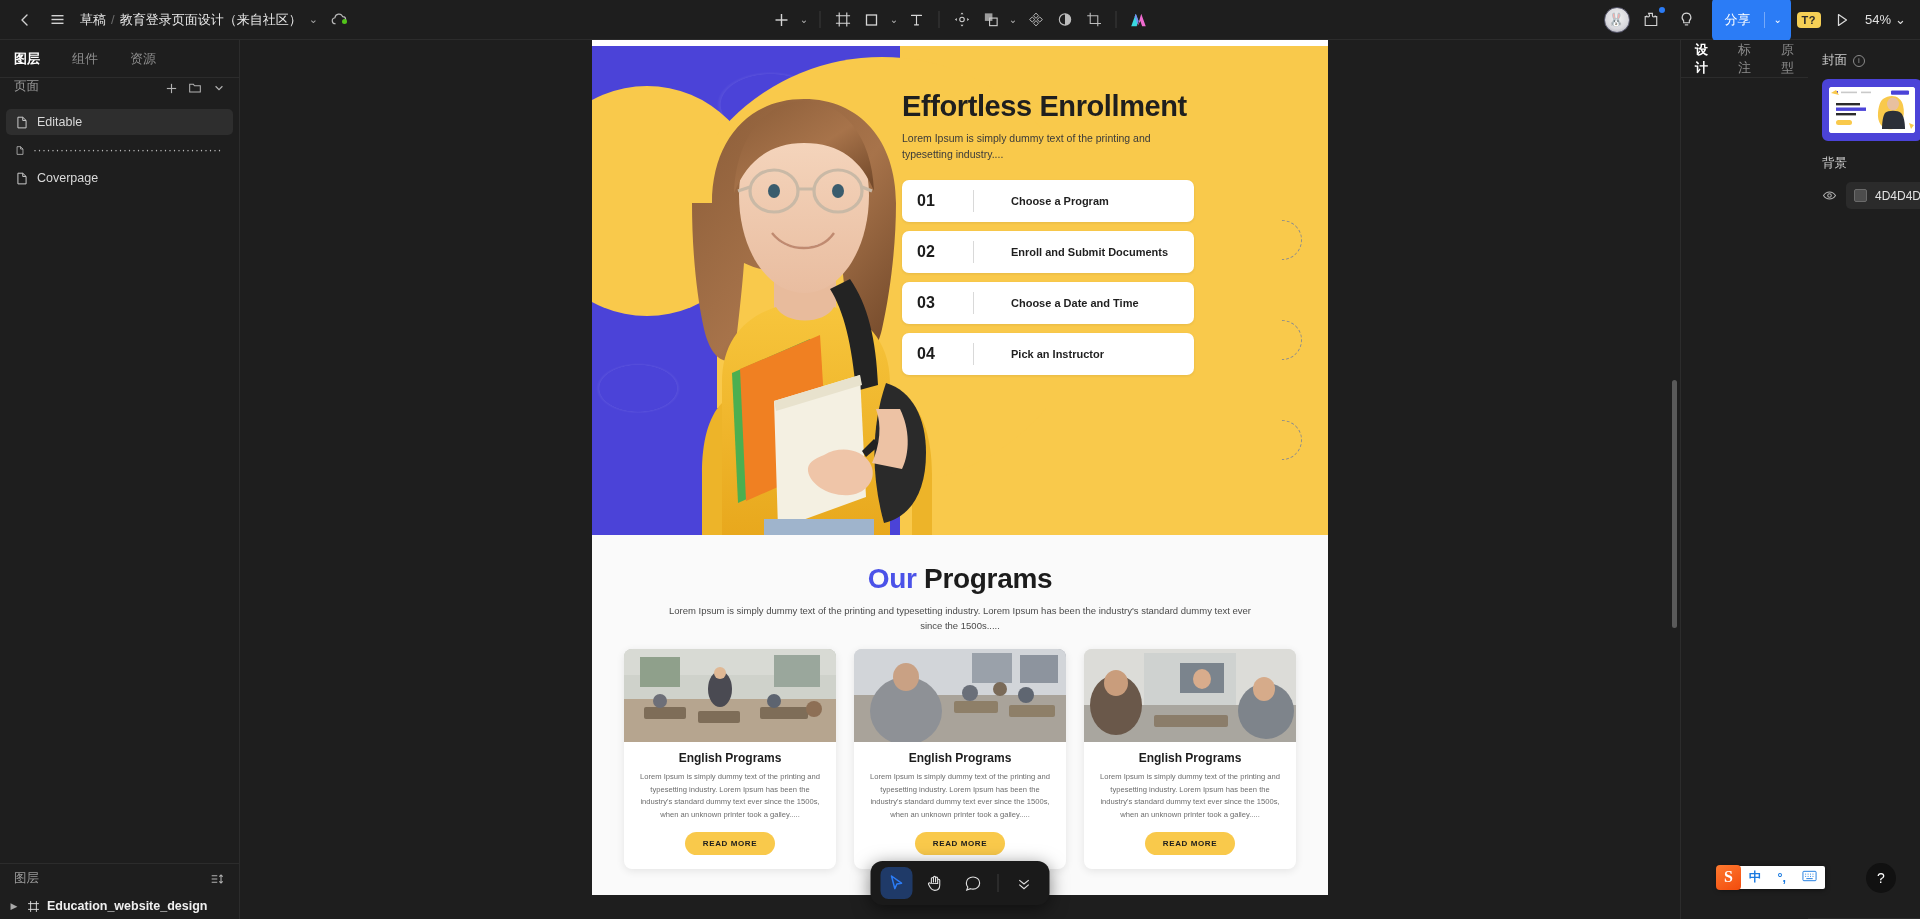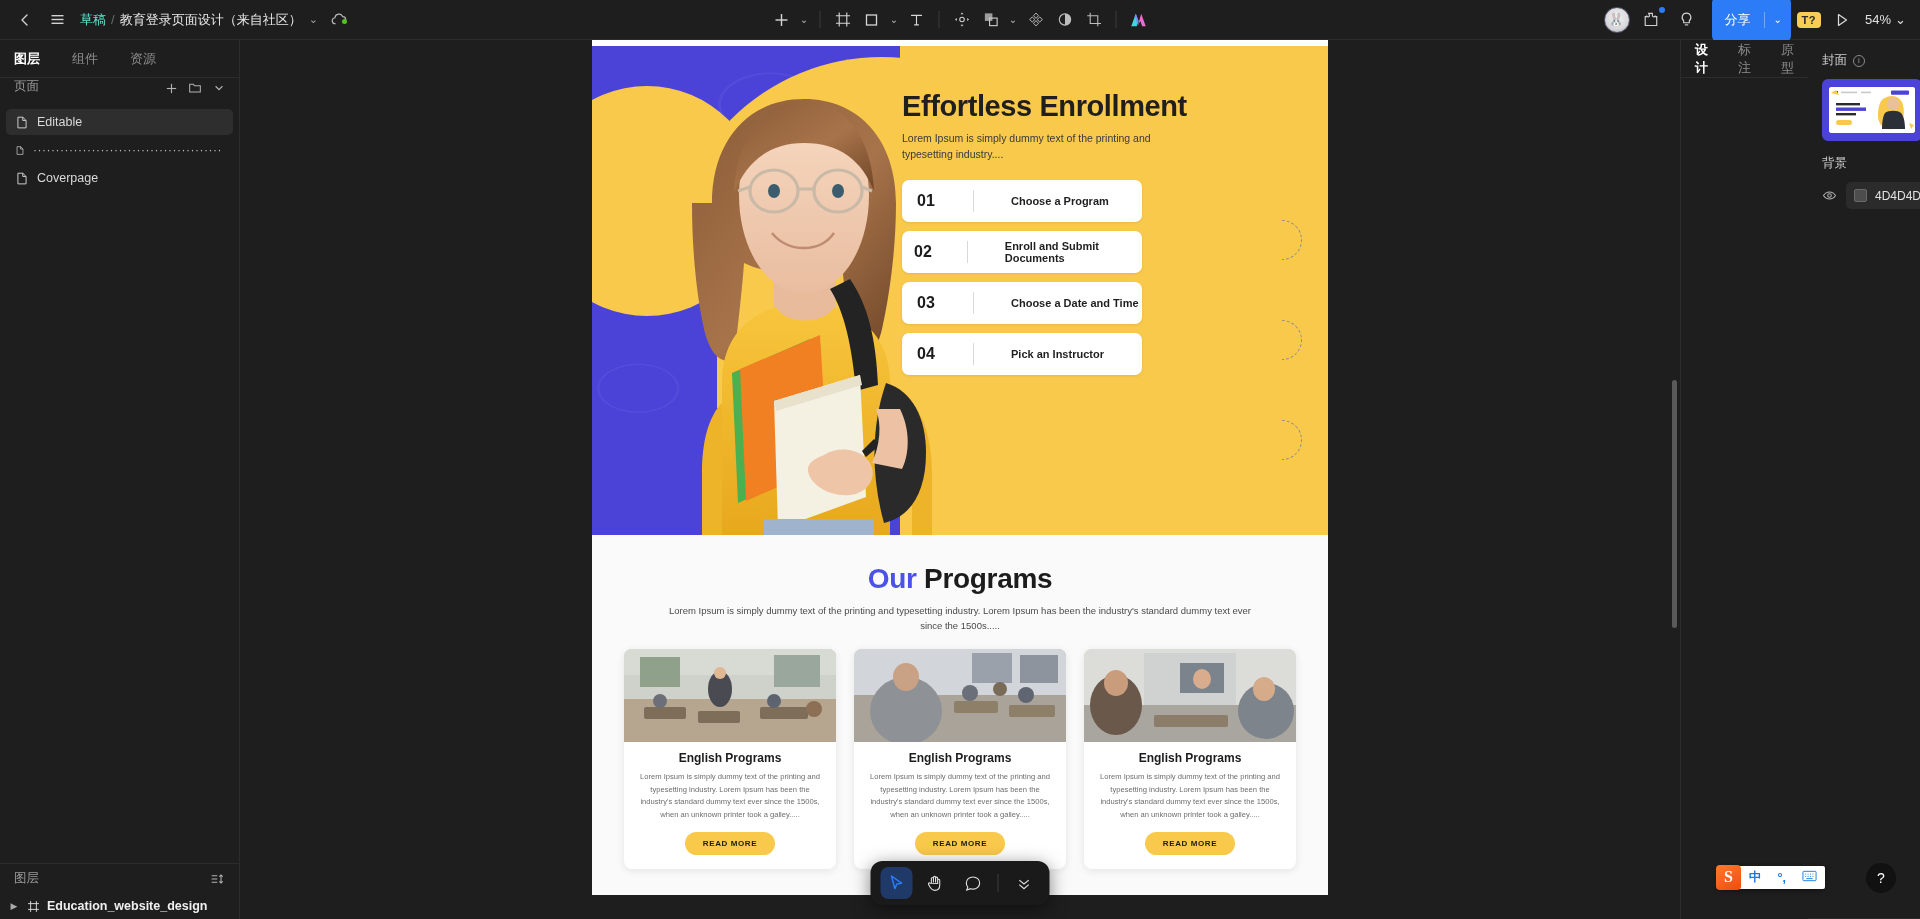--- a/index.html
+++ b/index.html
@@ -20,21 +20,21 @@
     display: flex; align-items: center;
     position: relative;
     border-bottom: 1px solid #2c2c2c;
   }
   .tb-left { display: flex; align-items: center; padding-left: 10px; gap: 2px; }
   .icon-btn {
     width: 30px; height: 30px; display: flex; align-items: center; justify-content: center;
     border-radius: 4px; color: #d2d2d2;
   }
   .breadcrumb { display: flex; align-items: center; font-size: 13px; margin-left: 6px; gap: 5px; white-space: nowrap;}
-  .bc-draft { color: #5eead4; }
+  .bc-draft { color: #e5e5e5; }
   .bc-sep { color: #6b6b6b; }
   .bc-name { color: #e9e9e9; }
   .chev-sm { color: #a5a5a5; font-size: 11px; margin-left: 2px;}
   .cloud-wrap { position: relative; display: inline-flex; margin-left: 10px; }
   .cloud-dot { position: absolute; right: 2px; bottom: 5px; width: 5px; height: 5px; background: #52c41a; border-radius: 50%; }
 
   .tb-center {
     position: absolute; left: 50%; transform: translateX(-50%);
     display: flex; align-items: center; gap: 1px;
   }
@@ -118,21 +118,21 @@
   .hero-yellow { flex:1; background:#f9c94b; position:relative; }
   .student {
     position:absolute; left:22px; bottom:0; width: 380px; height: 452px; z-index:3;
   }
   .hero-content { position:absolute; left: 310px; top: 44px; right: 32px; z-index:4; }
   .hero-h1 { font-size: 29px; font-weight: 800; color:#1f1f1f; letter-spacing:-.4px; }
   .hero-sub { font-size:10.5px; color:#3a3a3a; line-height:1.5; margin-top:8px; width: 250px;}
   .steps { margin-top: 17px; display:flex; flex-direction:column; gap: 9px; }
   .step {
     background:#fff; border-radius:7px; height: 42px; display:flex; align-items:center;
-    box-shadow: 0 1px 3px rgba(0,0,0,.08); width: 240px; gap: 23px;
+    box-shadow: 0 1px 3px rgba(0,0,0,.08); width: 292px; gap: 23px;
   }
   .step-num { width: 48px; text-align:center; font-size:16px; font-weight:800; color:#1c1c1c;}
   .step-bar { width:1px; height:22px; background:#d9d9d9; }
   .step-label { padding-left:14px; font-size:11px; font-weight:700; color:#1f1f1f;}
   .dash-arc {
     position:absolute; right: -6px; width: 40px; height: 40px; border-radius:50%;
     border: 1.5px dashed #8d8d8d; border-left-color:transparent; border-bottom-color:transparent;
     z-index: 1;
   }
 

